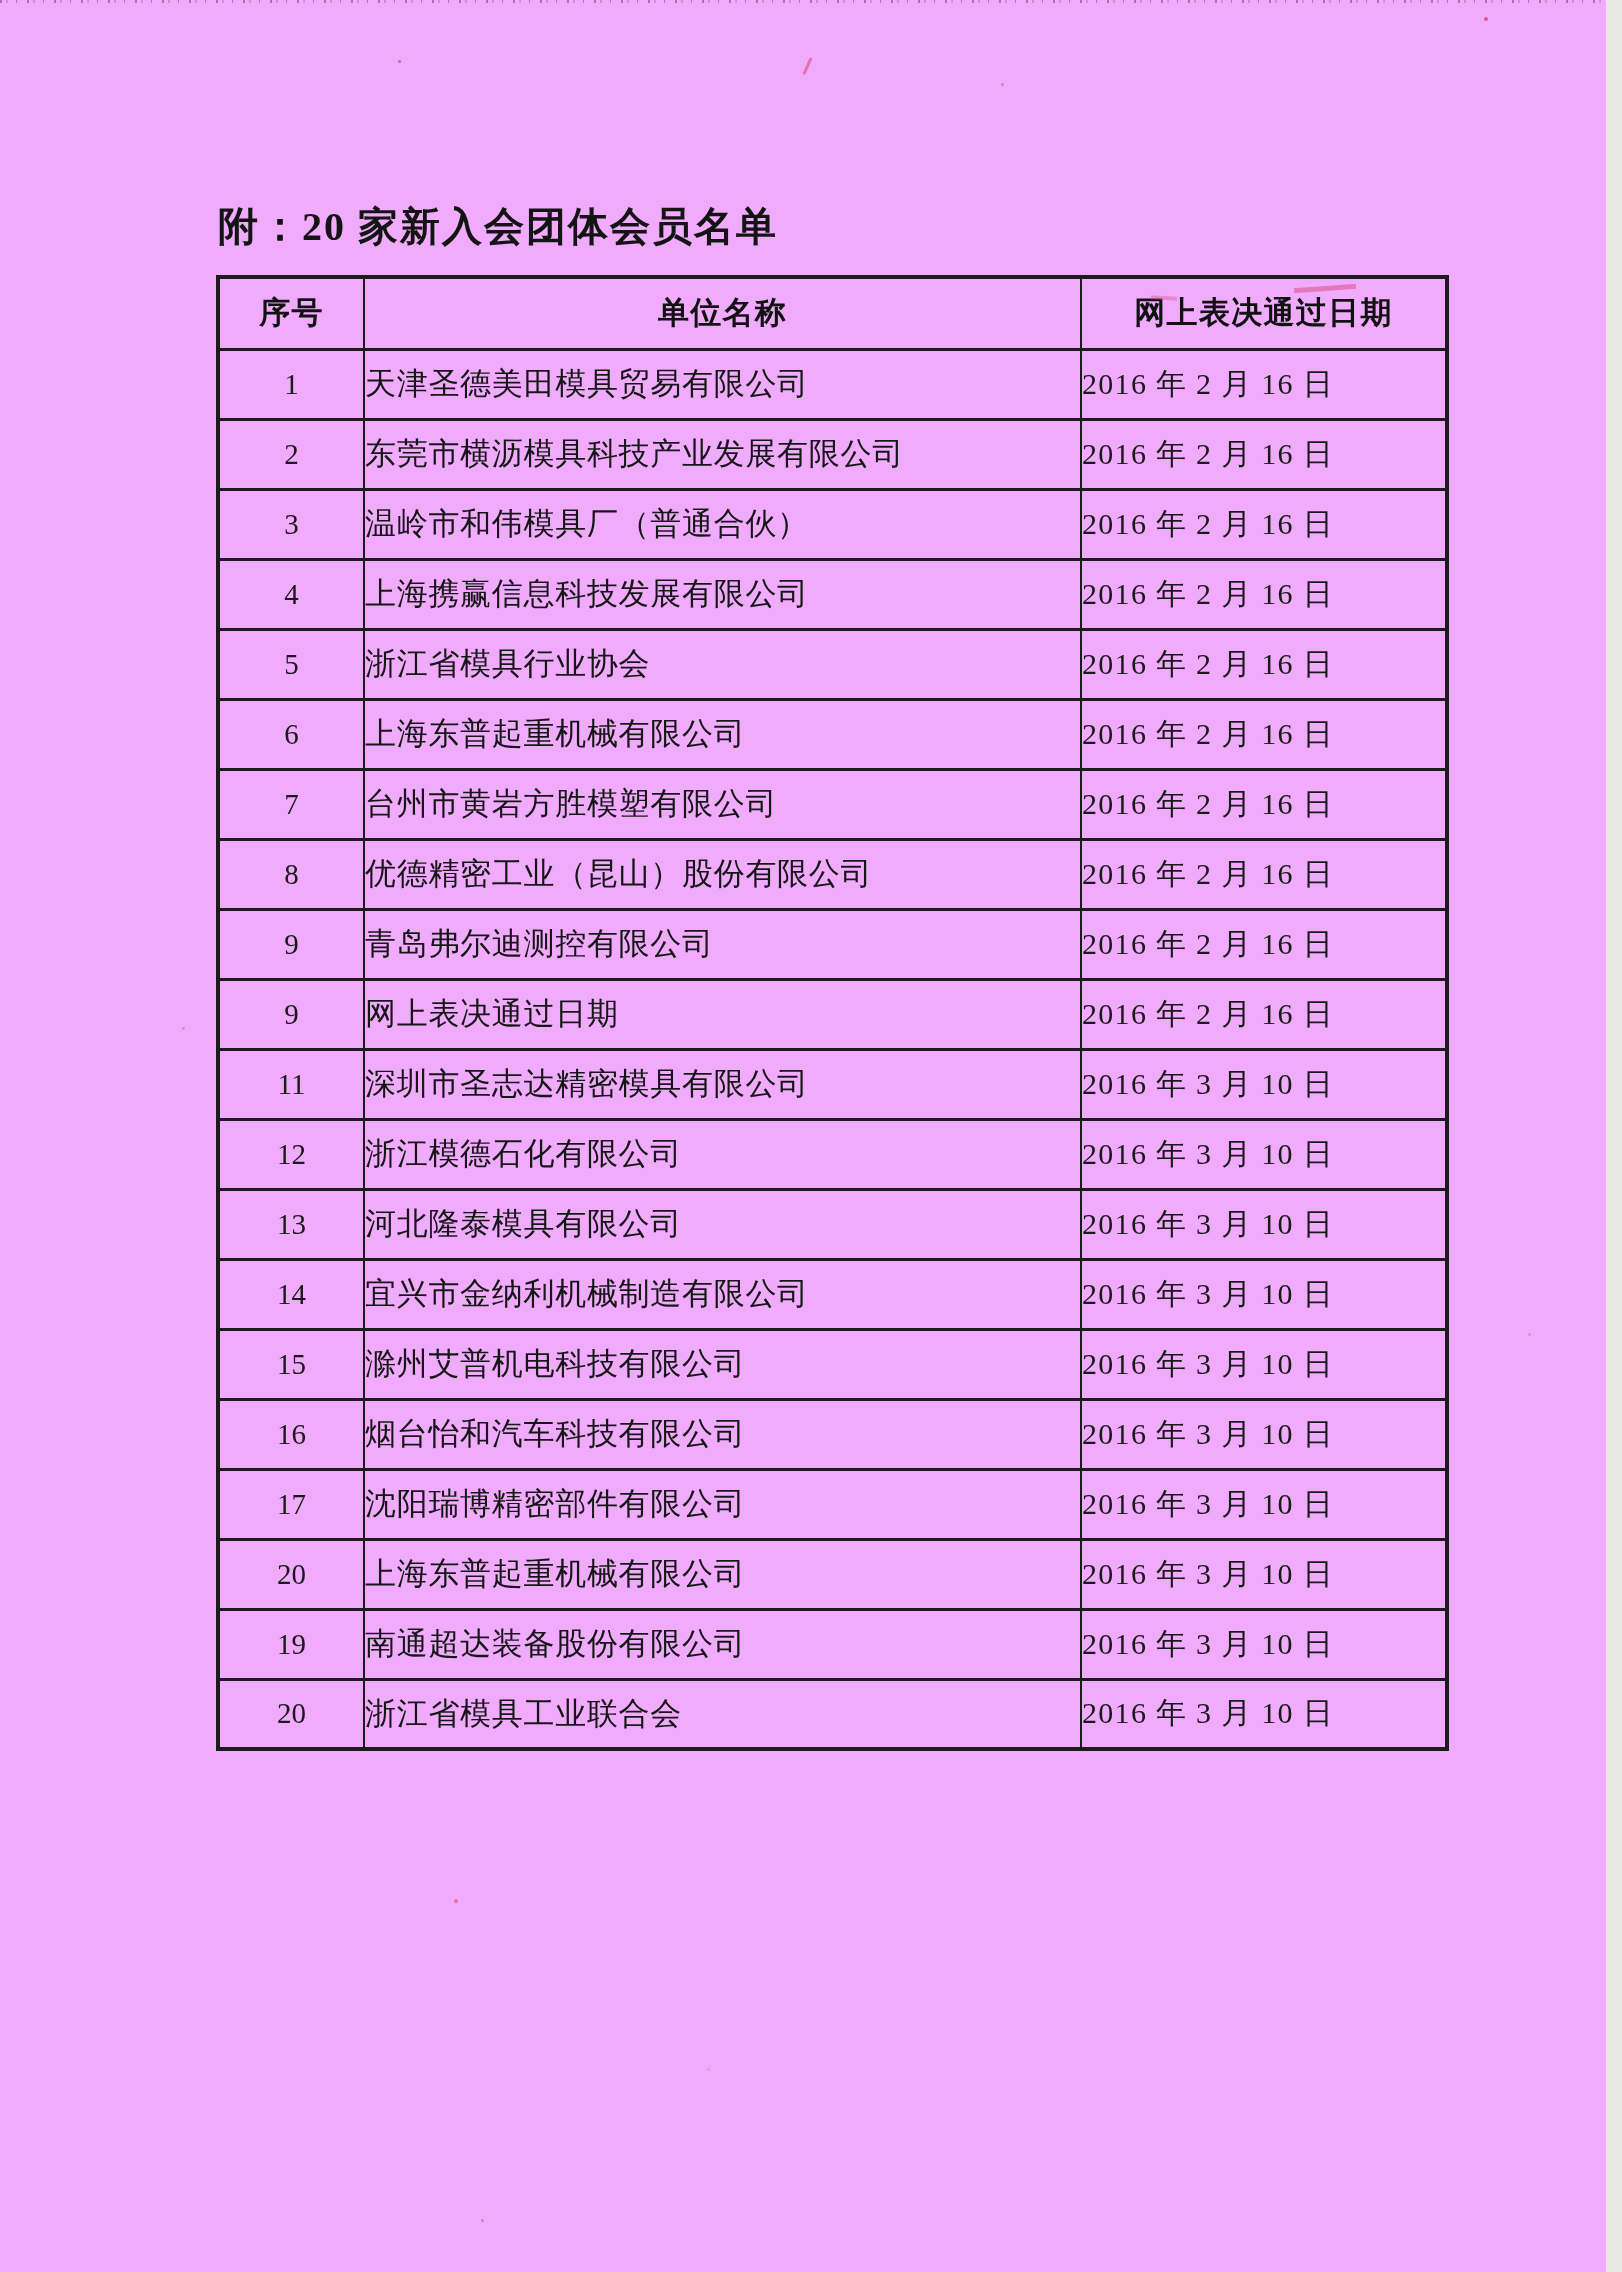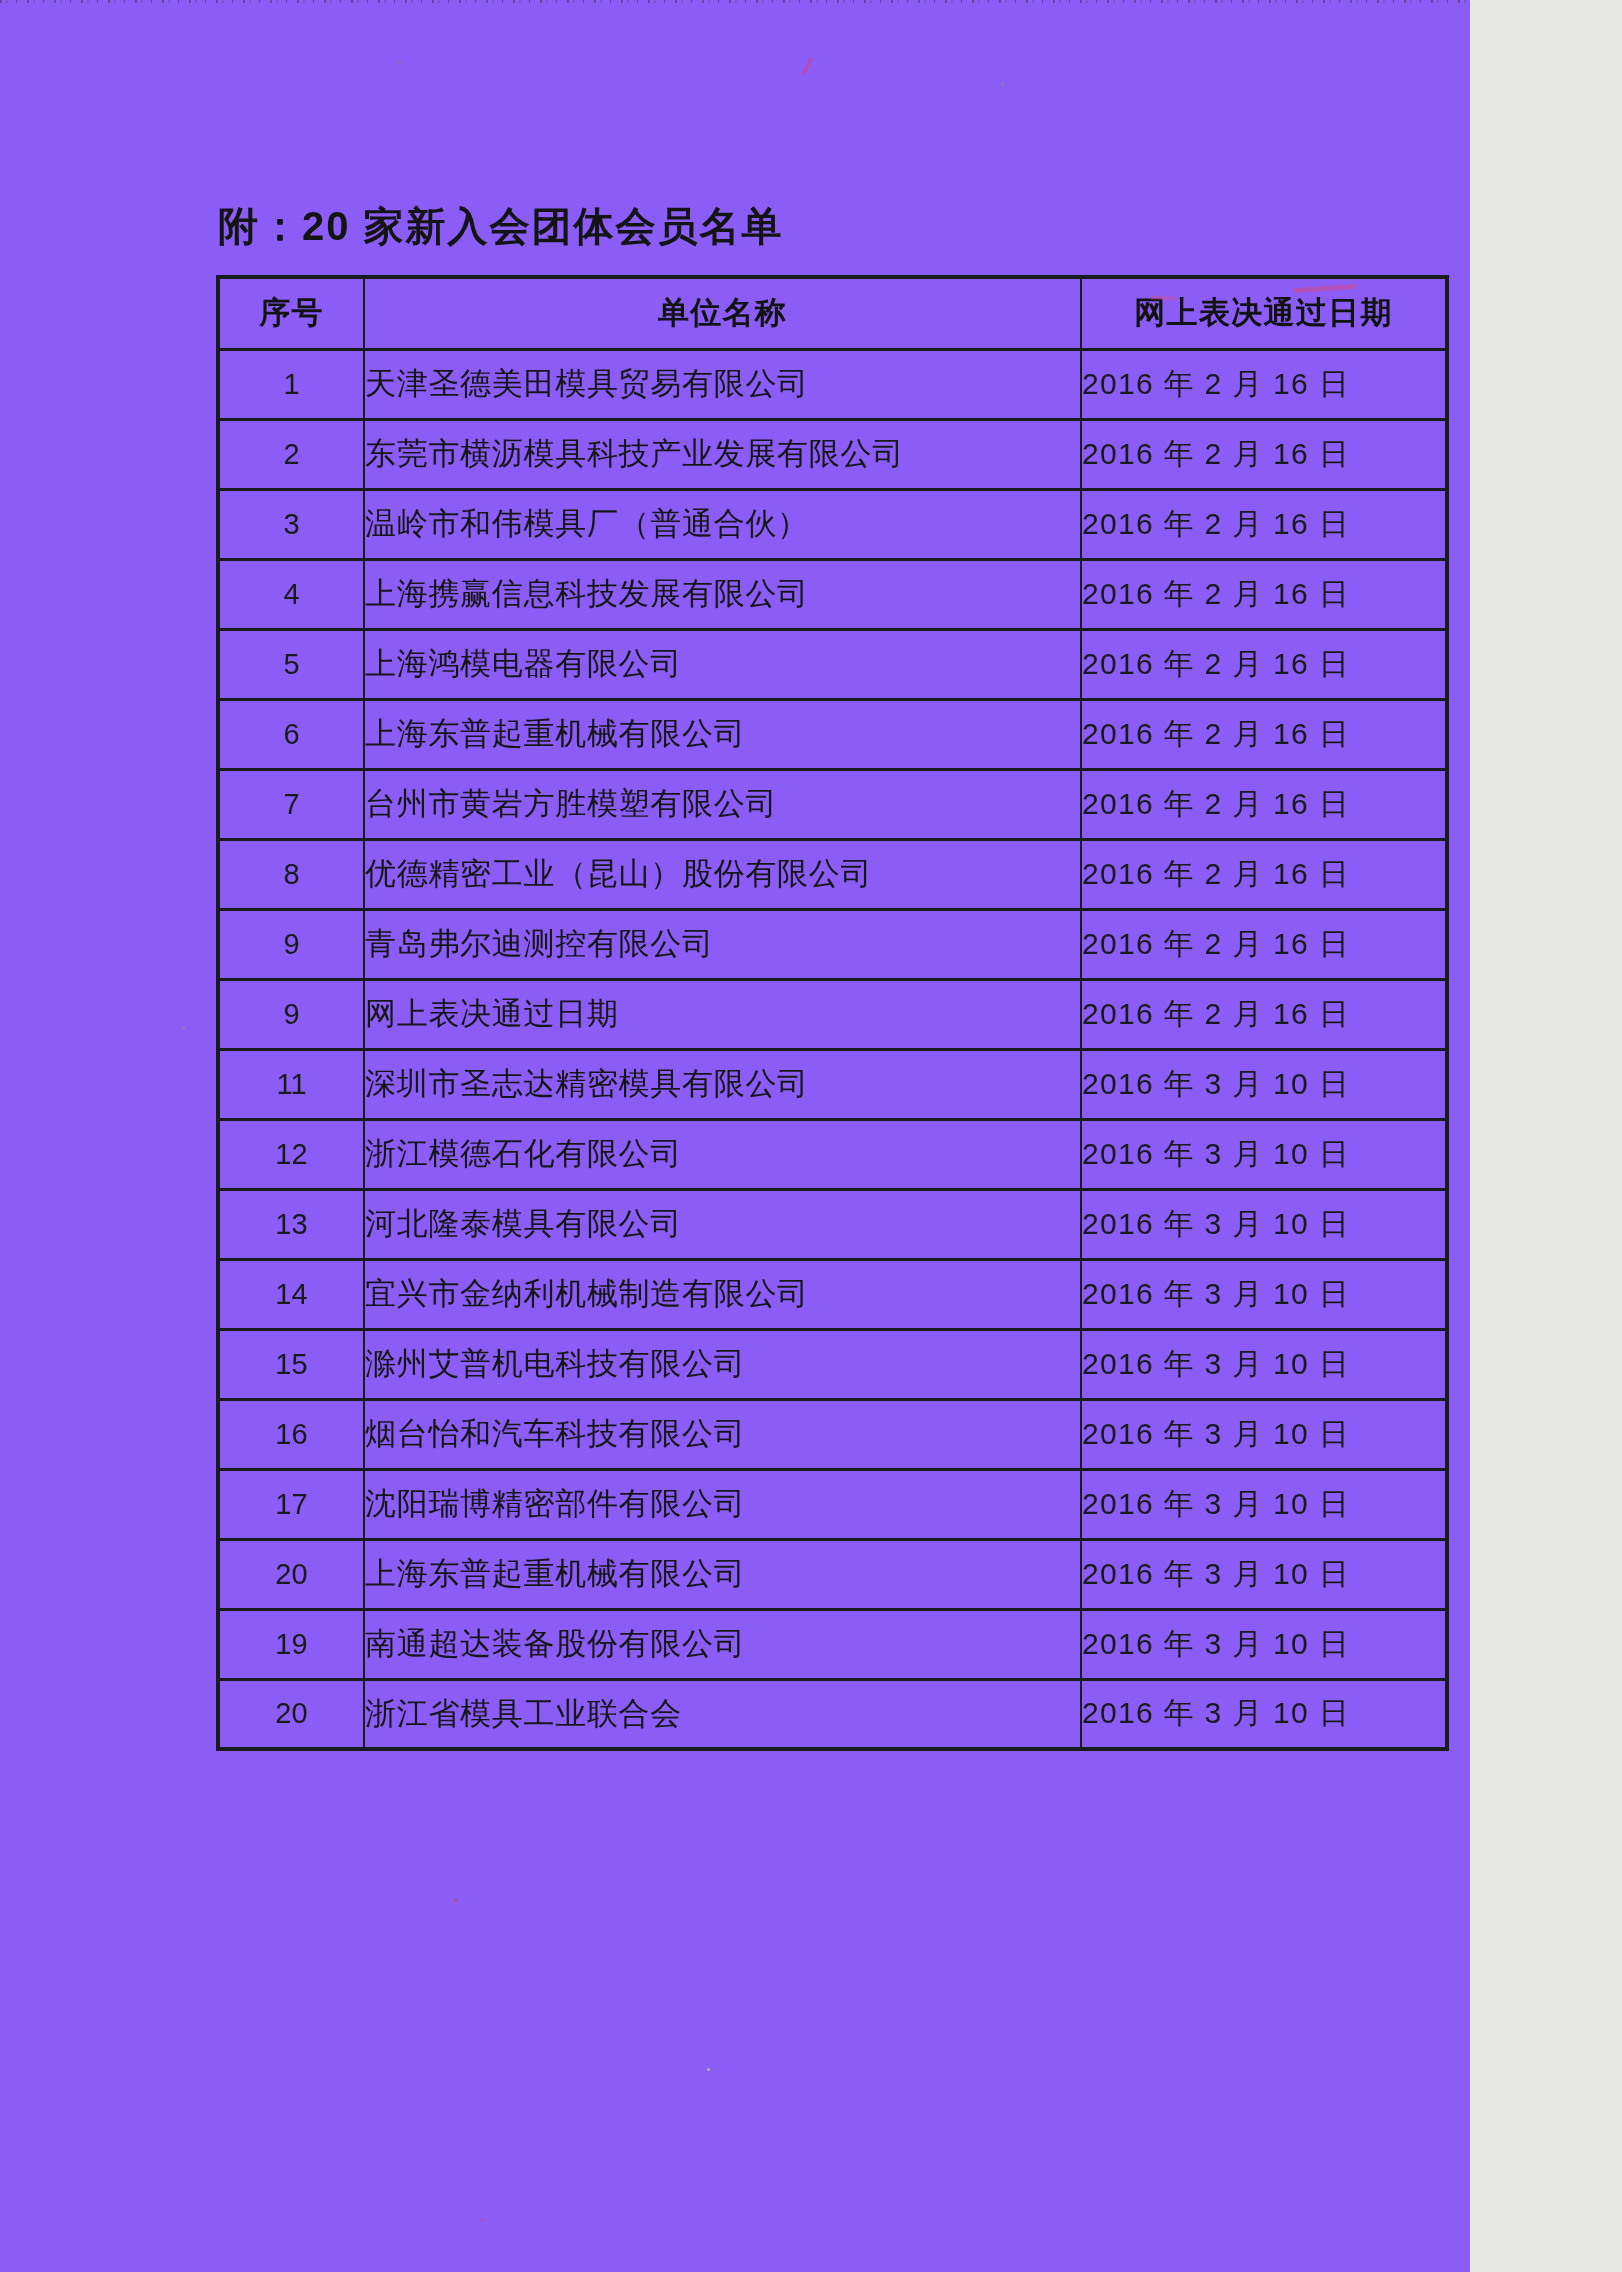--- a/index.html
+++ b/index.html
@@ -2,25 +2,25 @@
 <html style="font-size:10.4px"><head>
 <meta charset="utf-8">
 <style>
   html, body {
     margin: 0;
     padding: 0;
     background: #e8e8e6;
   }
   .page {
     position: relative;
-    width: 1470px;
+    width: 1606px;
     height: 2273px;
-    background: #8b5cf6;
+    background: #f0abfc;
     overflow: hidden;
-    font-family: Liberation Sans, sans-serif;
+    font-family: Liberation Serif, serif;
     color: #181818;
   }
   
   .top-noise {
     position: absolute;
     top: 0; left: 0; right: 0;
     height: 3.3px;
     background: repeating-linear-gradient(90deg,
       rgba(30,30,30,.75) 0 2px, transparent 2px 6.5px,
       rgba(70,70,70,.45) 6.5px 7.8px, transparent 7.8px 15.6px,
@@ -149,21 +149,21 @@
           <td class="col-name">温岭市和伟模具厂（普通合伙）</td>
           <td class="col-date">2016 年 2 月 16 日</td>
         </tr>
         <tr>
           <td class="col-no">4</td>
           <td class="col-name">上海携赢信息科技发展有限公司</td>
           <td class="col-date">2016 年 2 月 16 日</td>
         </tr>
         <tr>
           <td class="col-no">5</td>
-          <td class="col-name">上海鸿模电器有限公司</td>
+          <td class="col-name">浙江省模具行业协会</td>
           <td class="col-date">2016 年 2 月 16 日</td>
         </tr>
         <tr>
           <td class="col-no">6</td>
           <td class="col-name">上海东普起重机械有限公司</td>
           <td class="col-date">2016 年 2 月 16 日</td>
         </tr>
         <tr>
           <td class="col-no">7</td>
           <td class="col-name">台州市黄岩方胜模塑有限公司</td>

